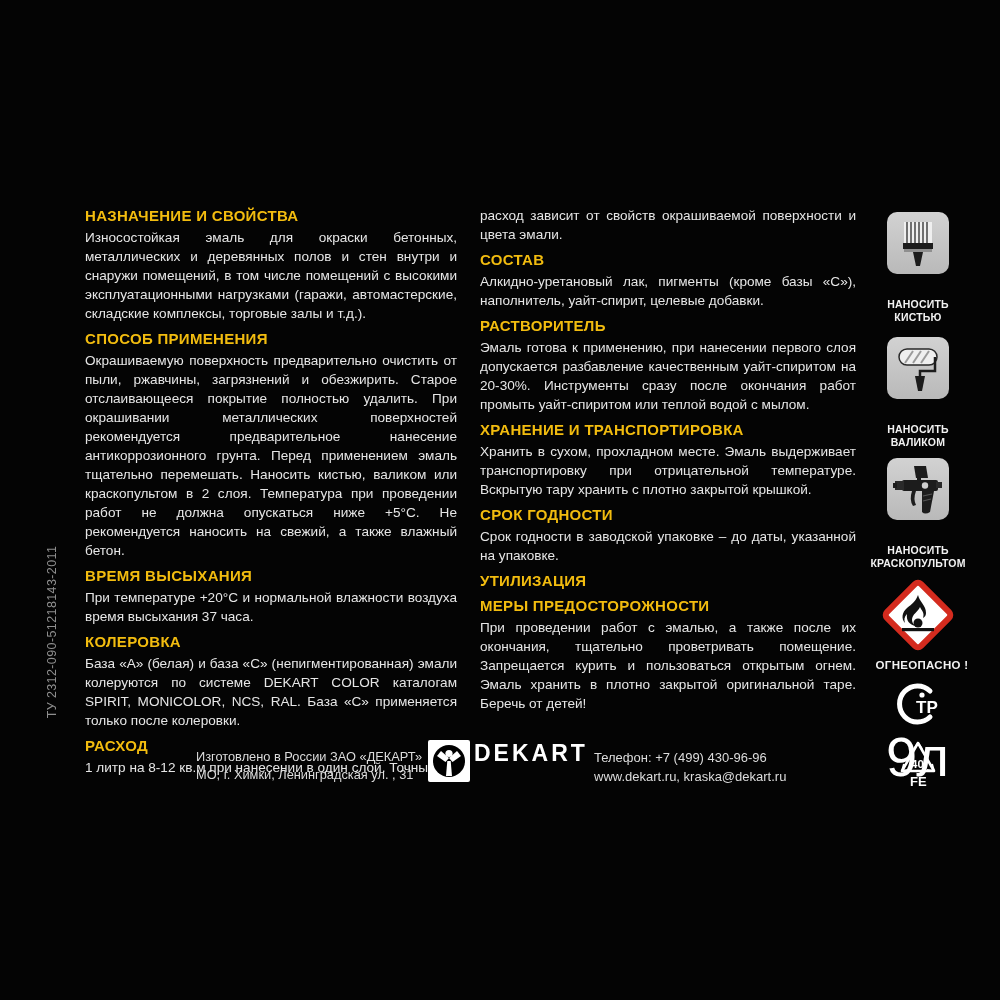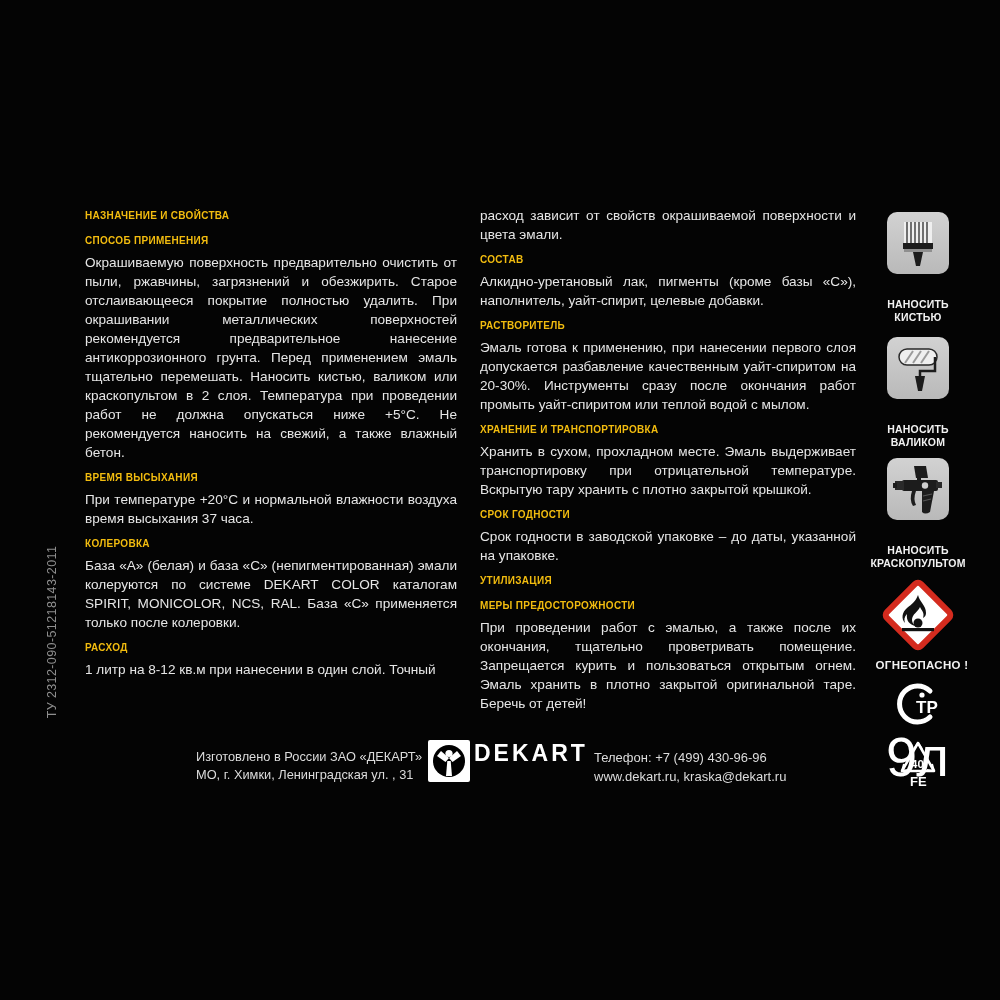--- a/index.html
+++ b/index.html
@@ -5,21 +5,21 @@
   html,body{margin:0;padding:0;background:#000;}
   .page{position:relative;width:1000px;height:1000px;background:#040404;overflow:hidden;
         font-family:"Liberation Sans","DejaVu Sans",sans-serif;}
   
   .tu-vertical{position:absolute;left:-38px;top:625px;width:180px;text-align:center;
                transform:rotate(-90deg);color:#8f8f8f;font-size:12.5px;letter-spacing:.4px;white-space:nowrap;}
   
   .col{position:absolute;top:206px;color:#e8e8e8;}
   .col-left{left:85px;width:372px;}
   .col-right{left:480px;width:376px;}
-  .sec-head{color:#F2BC0F;font-weight:bold;font-size:10px;line-height:19px;margin:6px 0 3px 0;
+  .sec-head{color:#F2BC0F;font-weight:bold;font-size:15px;line-height:19px;margin:6px 0 3px 0;
             letter-spacing:.3px;text-transform:uppercase;}
   .sec-head.first{margin-top:0;}
   .sec-body{font-size:13.6px;line-height:19px;text-align:justify;color:#e6e6e6;}
   .intro{font-size:13.6px;line-height:19px;text-align:justify;color:#e6e6e6;}
   
   .col-icons{position:absolute;left:858px;top:212px;width:120px;display:flex;flex-direction:column;align-items:center;}
   .tile{width:62px;height:62px;border-radius:10px;background:linear-gradient(180deg,#d2d2d2,#b9b9b9);
         display:flex;align-items:center;justify-content:center;}
   .tile svg{display:block;}
   .tile-label{margin-top:24px;color:#f2f2f2;font-weight:bold;font-size:10.5px;line-height:12.5px;
@@ -36,20 +36,21 @@
 </style>
 </head>
 <body>
 
 <div class="page">
 
   <div class="tu-vertical">ТУ 2312-090-51218143-2011</div>
 
   <div class="col col-left">
     <div class="sec-head first">НАЗНАЧЕНИЕ И СВОЙСТВА</div>
+    <div class="sec-body">Износостойкая эмаль для окраски бетонных, металлических и деревянных полов и стен внутри и снаружи помещений, в том числе помещений с высокими эксплуатационными нагрузками (гаражи, автомастерские, складские комплексы, торговые залы и т.д.).</div>
     <div class="sec-head">СПОСОБ ПРИМЕНЕНИЯ</div>
     <div class="sec-body">Окрашиваемую поверхность предварительно очистить от пыли, ржавчины, загрязнений и обезжирить. Старое отслаивающееся покрытие полностью удалить. При окрашивании металлических поверхностей рекомендуется предварительное нанесение антикоррозионного грунта. Перед применением эмаль тщательно перемешать. Наносить кистью, валиком или краскопультом в 2 слоя. Температура при проведении работ не должна опускаться ниже +5°С. Не рекомендуется наносить на свежий, а также влажный бетон.</div>
     <div class="sec-head">ВРЕМЯ ВЫСЫХАНИЯ</div>
     <div class="sec-body">При температуре +20°С и нормальной влажности воздуха время высыхания 37 часа.</div>
     <div class="sec-head">КОЛЕРОВКА</div>
     <div class="sec-body">База «А» (белая) и база «С» (непигментированная) эмали колеруются по системе DEKART COLOR каталогам SPIRIT, MONICOLOR, NCS, RAL. База «С» применяется только после колеровки.</div>
     <div class="sec-head">РАСХОД</div>
     <div class="sec-body">1 литр на 8-12 кв.м при нанесении в один слой. Точный</div>
   </div>
 

